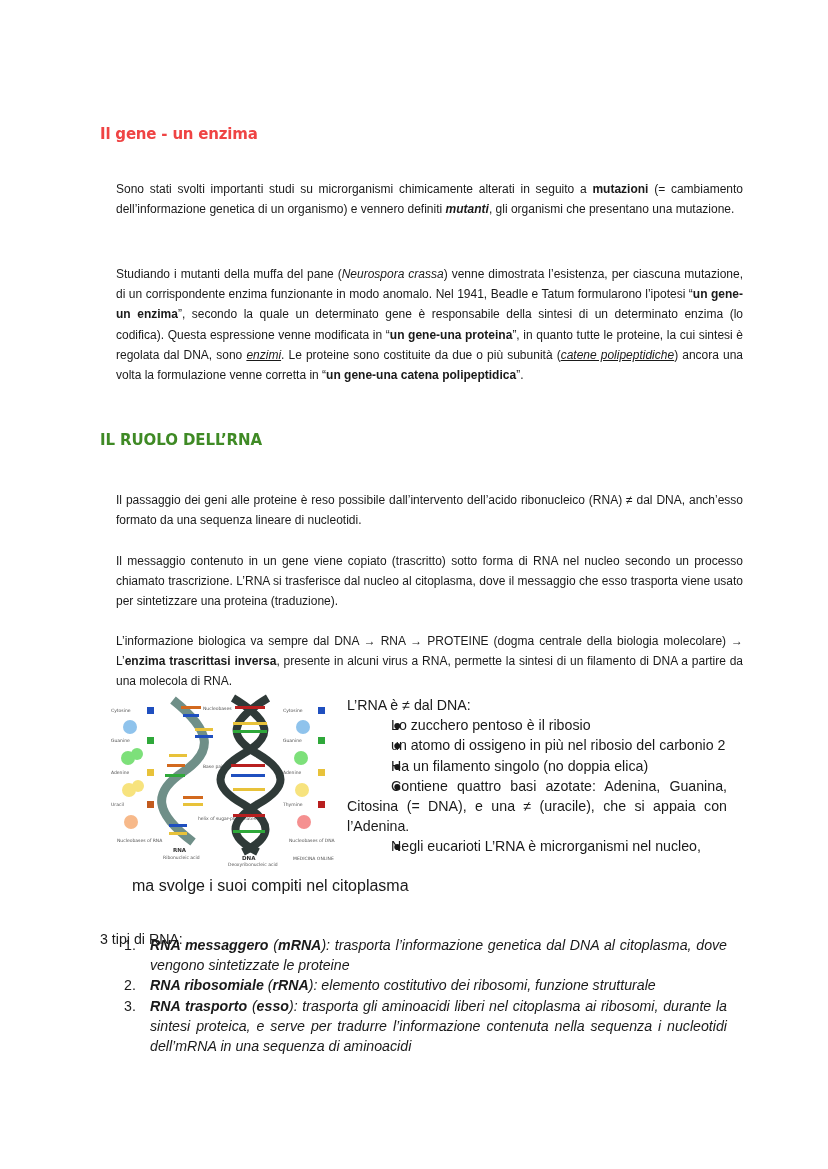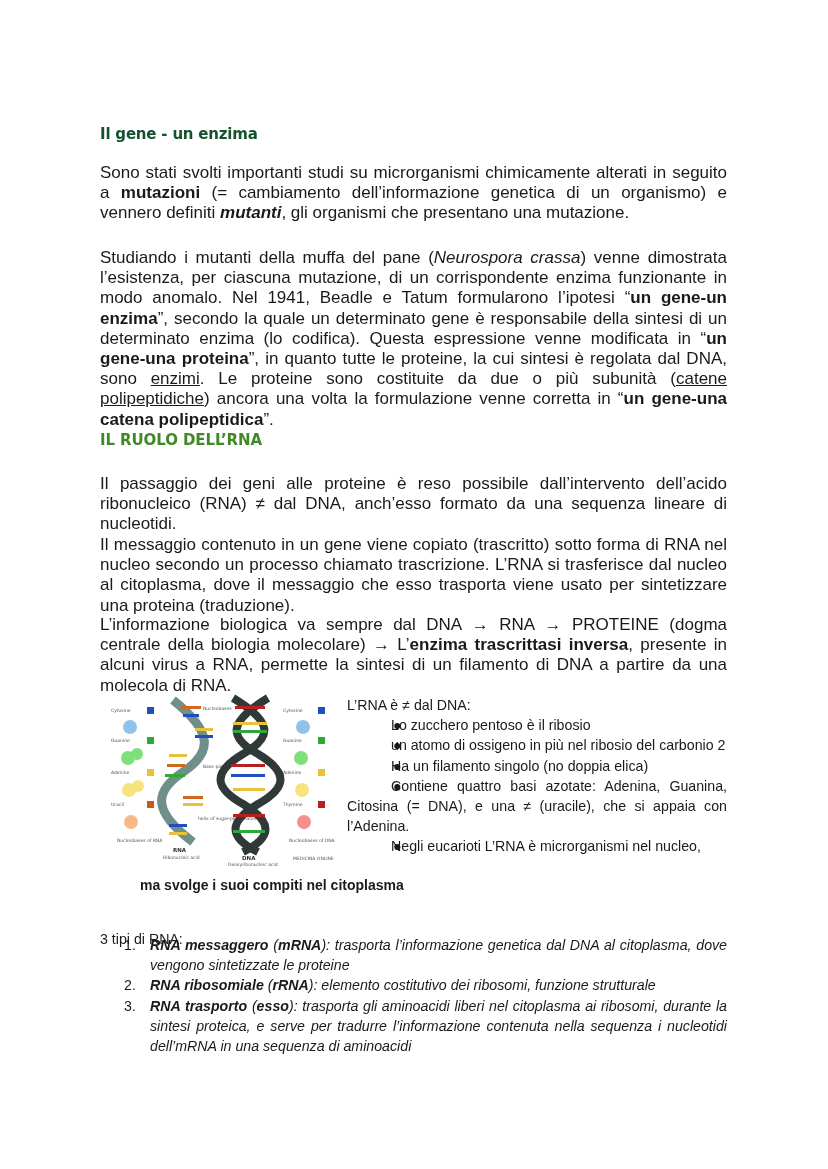--- a/index.html
+++ b/index.html
@@ -1,30 +1,30 @@
 <!DOCTYPE html>
 <html><head>
 <meta charset="utf-8">
 <style>
   html, body { margin: 0; padding: 0; background: #ffffff; }
   body { width: 828px; height: 1169px; position: relative; overflow: hidden;
          font-family: "Liberation Sans", sans-serif; color: #1a1a1a; }
   .h1 { position: absolute; left: 100px; top: 125px; font-family: "DejaVu Sans", sans-serif; font-weight: bold;
-        font-size: 15px; color: #14532d; letter-spacing: -0.2px; }
+        font-size: 15px; color: #ef4444; letter-spacing: -0.2px; }
   .h2 { position: absolute; left: 100px; top: 431px; font-family: "DejaVu Sans", sans-serif; font-weight: bold;
         font-size: 15px; color: #3f8a25; letter-spacing: -0.1px; text-align: center; }
-  .p { position: absolute; left: 100px; width: 627px; font-size: 17px; line-height: 20.2px;
-       text-align: justify; margin: 0; }
+  .p { position: absolute; left: 100px; width: 627px; font-size: 12px; line-height: 20.2px;
+       text-align: justify; margin: 16px; }
   .p b { font-weight: bold; }
-  .u { text-decoration: underline; }
+  .u { text-decoration: underline; font-style: italic; }
   .fig { position: absolute; left: 103px; top: 692px; width: 240px; height: 176px; }
   .rna-list { position: absolute; left: 347px; top: 695px; width: 380px; font-size: 14.2px; line-height: 20.2px; text-align: justify; }
   .rna-list .li { text-indent: 23px; }
   .bullet { display: inline-block; width: 21px; }
-  .tail { position: absolute; left: 140px; top: 877px; font-size: 14px; font-weight: bold; }
+  .tail { position: absolute; left: 132px; top: 877px; font-size: 16px; }
   .types-title { position: absolute; left: 100px; top: 915px; font-size: 14.2px; margin-top: 16px; }
   .types { position: absolute; left: 124px; top: 935px; width: 603px; font-size: 14.2px; line-height: 20.2px; text-align: justify; }
   .types .item { display: flex; }
   .types .num { width: 26px; flex: none; }
   .types .txt { flex: 1; text-align: justify; font-style: italic; }
   .diag-text { font-family: "DejaVu Sans", sans-serif; font-size: 4.5px; fill: #555; }
   .diag-bold { font-family: "DejaVu Sans", sans-serif; font-size: 5.5px; font-weight: bold; fill: #333; }
 </style>
 </head>
 <body>

